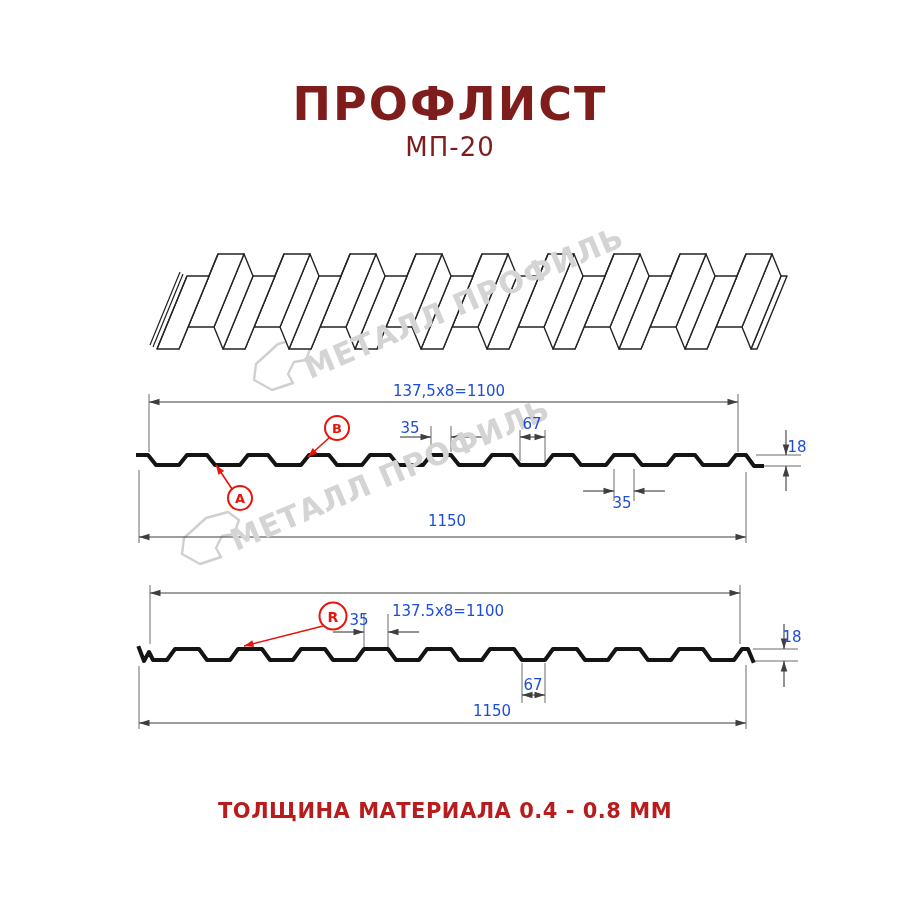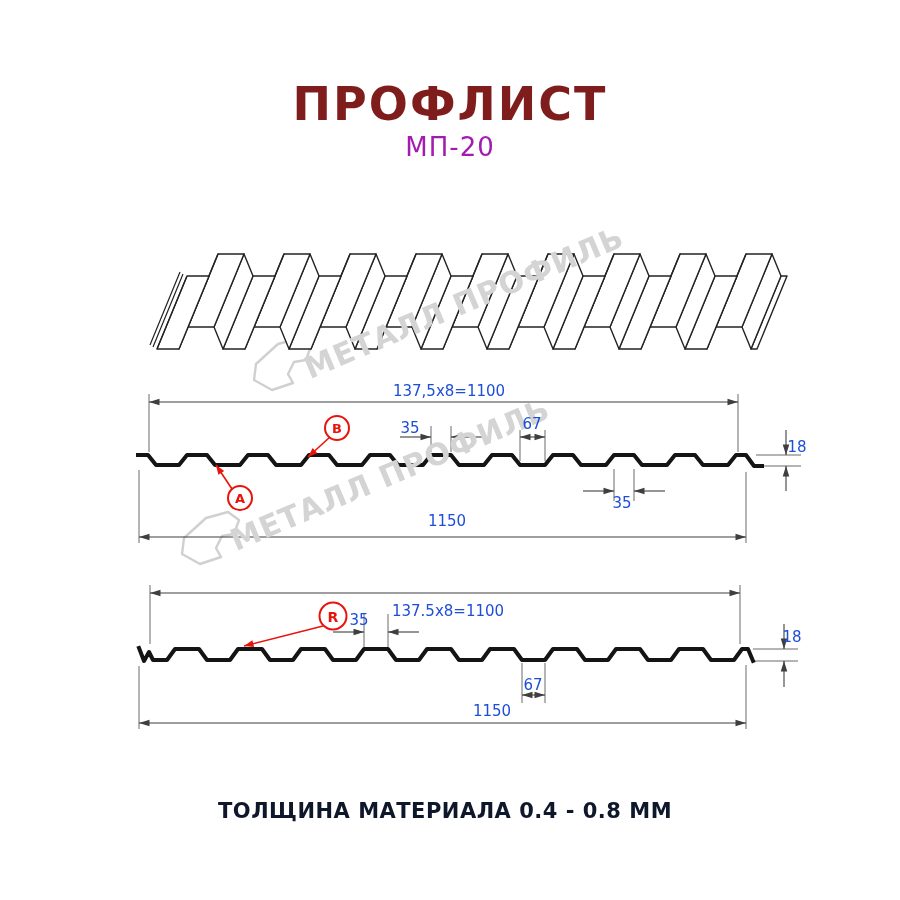--- a/index.html
+++ b/index.html
@@ -1,21 +1,21 @@
 <!DOCTYPE html>
 <html><head>
 <meta charset="utf-8">
 <style>
   html,body{margin:0;padding:0;background:#fff;}
   #page{position:relative;width:900px;height:900px;background:#fff;overflow:hidden;
         font-family:"DejaVu Sans","Liberation Sans",sans-serif;}
   .abs{position:absolute;transform:translate(-50%,-50%);white-space:nowrap;}
   .title{font-size:46px;font-weight:800;color:#7f1d1d;letter-spacing:2px;}
-  .subtitle{font-size:26px;font-weight:500;color:#a21caf;letter-spacing:1px;}
-  .footer-note{font-size:21px;font-weight:700;color:#0f172a;letter-spacing:.5px;}
+  .subtitle{font-size:26px;font-weight:500;color:#7f1d1d;letter-spacing:1px;}
+  .footer-note{font-size:21px;font-weight:700;color:#b91c1c;letter-spacing:.5px;}
   .dim{font-size:15px;color:#1d4ed8;}
   .lbl{position:absolute;width:22px;height:22px;border:2.3px solid #e8140c;border-radius:50%;
        color:#e8140c;font-size:13px;font-weight:700;display:flex;align-items:center;
        justify-content:center;transform:translate(-50%,-50%);background:transparent;}
   .lbl.big{width:25px;height:25px;font-size:14px;}
   .wm-text{position:absolute;font-size:30px;font-weight:700;color:#d4d4d4;letter-spacing:1px;
        white-space:nowrap;transform-origin:0 50%;transform:rotate(-23deg);}
   svg{position:absolute;left:0;top:0;}
 </style>
 </head>

